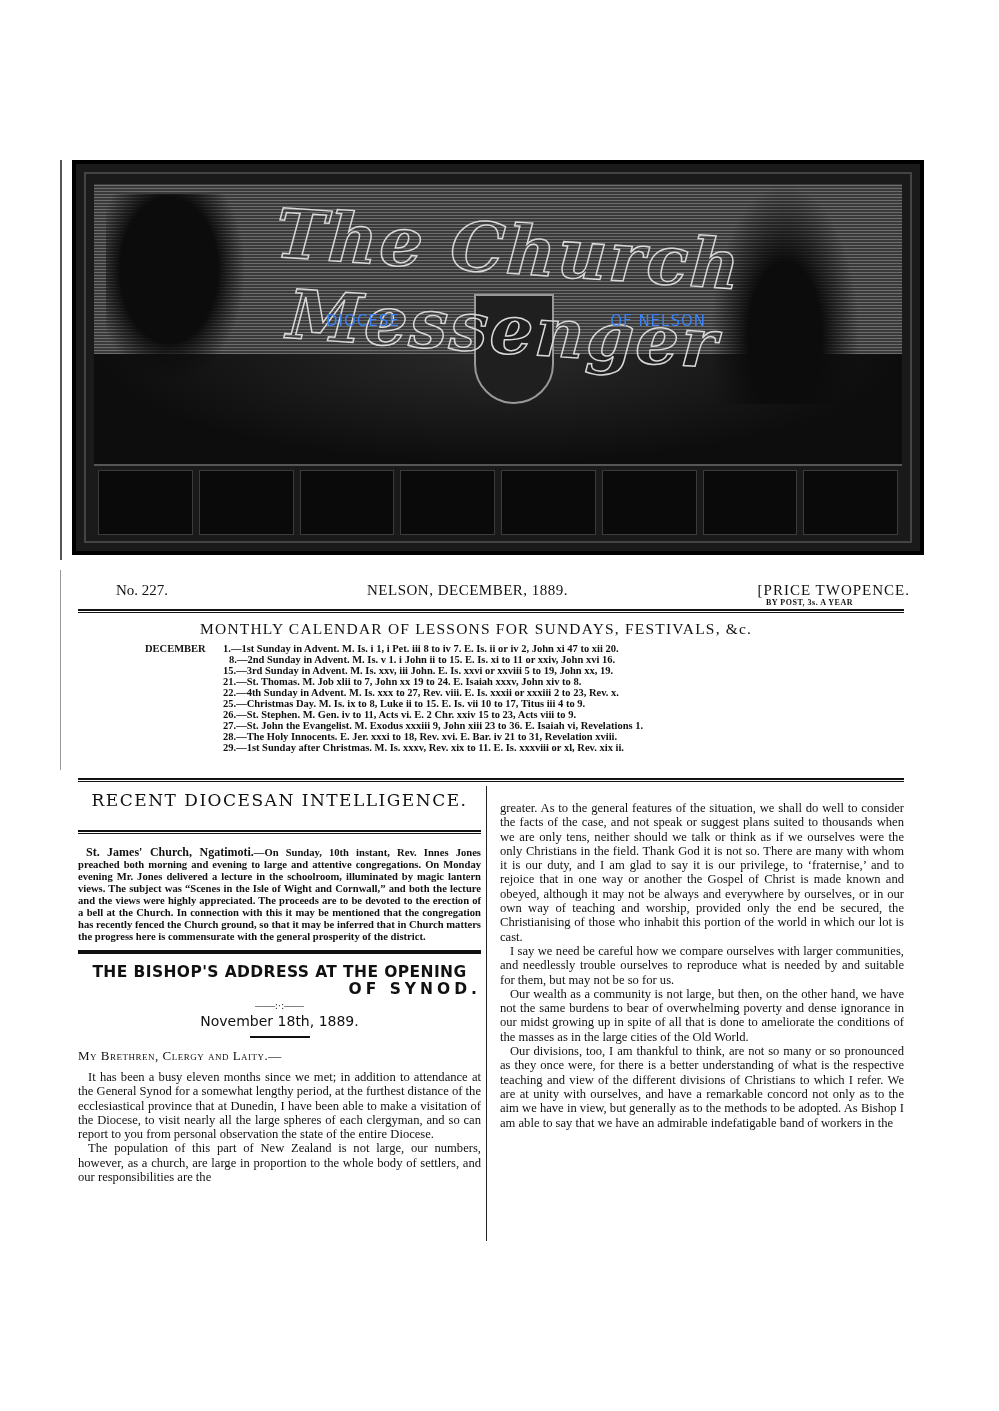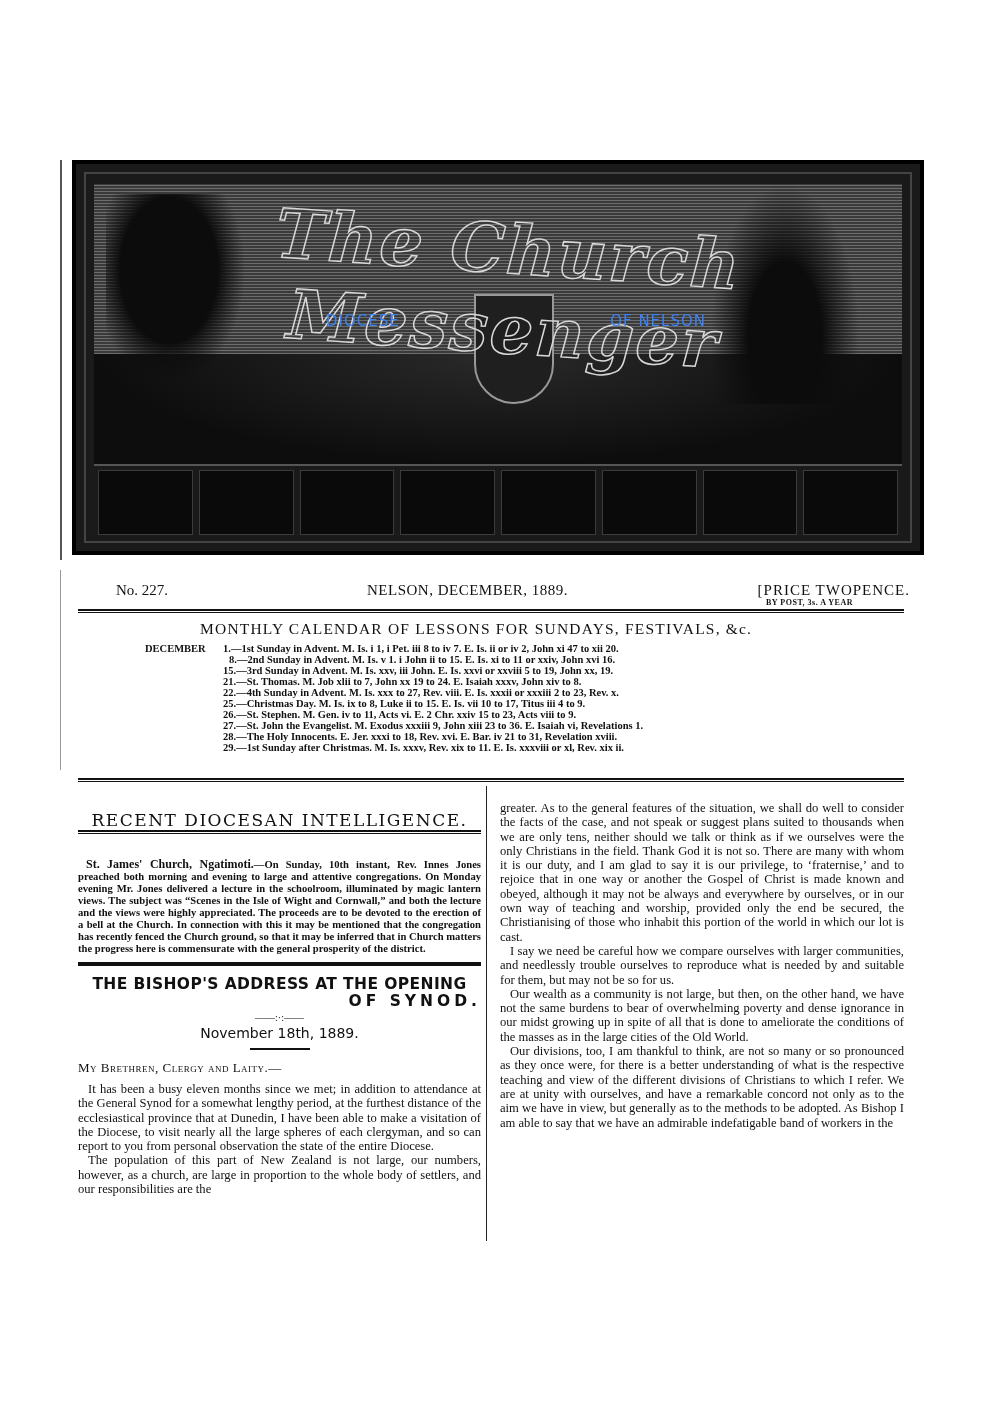--- a/index.html
+++ b/index.html
@@ -80,28 +80,27 @@
   .calendar .rows { position: absolute; left: 78px; top: 0; width: 640px; }
   .calendar .row { white-space: nowrap; text-align: left; }
 
   
   .col-divider { position: absolute; left: 486px; top: 786px; width: 1px; height: 455px; background: #222; }
 
   .left-col { position: absolute; left: 78px; top: 784px; width: 403px; }
   .right-col { position: absolute; left: 500px; top: 784px; width: 404px; }
 
   .sec-head {
-    text-align: center; font-size: 17px; letter-spacing: 1.5px; padding: 6px 0 0 0;
+    text-align: center; font-size: 17px; letter-spacing: 1.5px; padding: 6px 0 20px 0;
     font-family: "DejaVu Serif", serif;
-    margin-top: 20px;
   }
   .dbl-rule { height: 4px; border-top: 2px solid #111; border-bottom: 1px solid #111; }
   .news-text {
     font-size: 10.6px; line-height: 12px; text-align: justify; font-weight: bold;
-    margin-top: 24px; text-indent: 8px;
+    margin-top: 12px; text-indent: 8px;
   }
   .news-text .lead { font-size: 12px; }
 
   .address-head {
     margin-top: 10px; text-align: center; font-family: "DejaVu Sans", sans-serif;
     font-size: 15.5px; font-weight: bold; letter-spacing: 0.4px; line-height: 17px;
   }
   .address-head .spaced { letter-spacing: 4px; text-align: right; }
   .ornament { text-align: center; font-size: 10px; margin: 2px 0; }
   .delivered {

